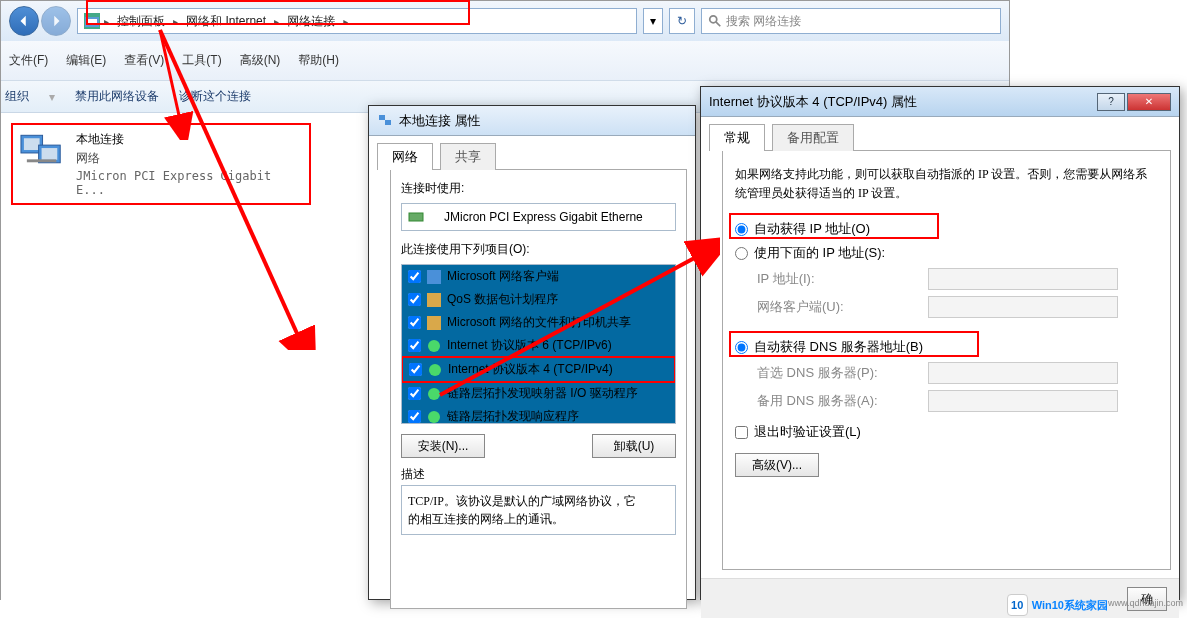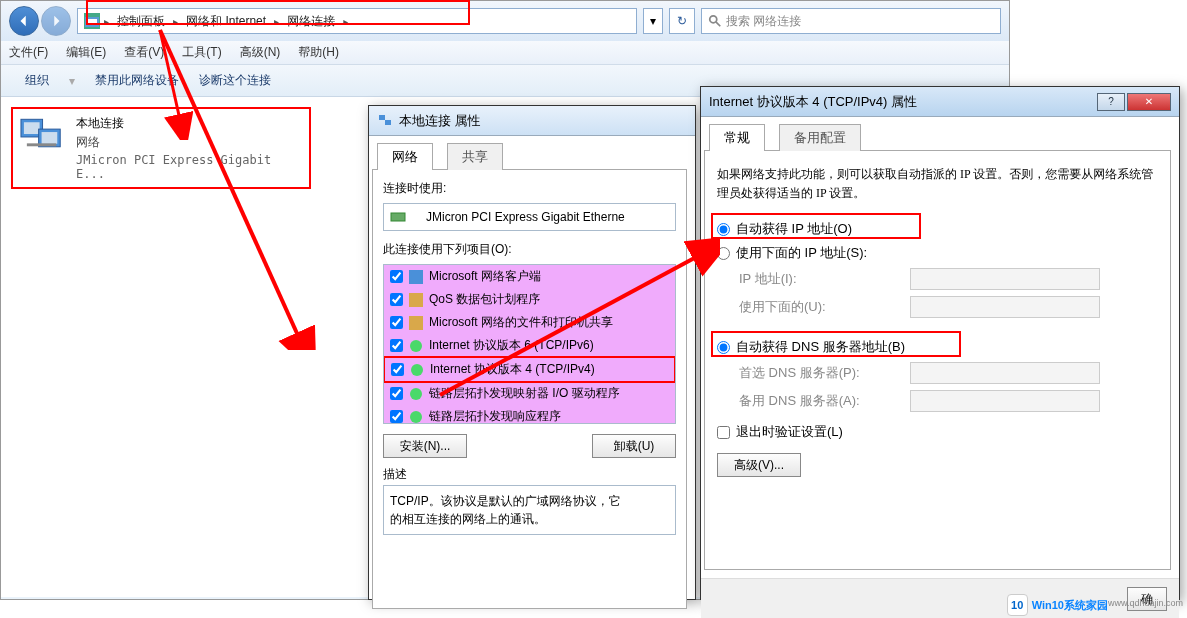--- a/index.html
+++ b/index.html
@@ -11,57 +11,57 @@
 .navbtn.fwd{opacity:.5}
 .navbtn svg{width:14px;height:14px;fill:#fff}
 .crumb{flex:1;height:26px;background:#fff;border:1px solid #8faed1;display:flex;align-items:center;padding:0 6px;gap:4px;position:relative}
 .crumb-item{padding:2px 4px;color:#222}
 .crumb-arrow{color:#555;font-size:10px}
 .cicon{width:16px;height:16px;display:inline-block;background:#4a8}
 .dropbtn{width:20px;height:26px;border:1px solid #8faed1;background:#fff;display:flex;align-items:center;justify-content:center}
 .refresh{width:26px;height:26px;border:1px solid #8faed1;background:#fff;display:flex;align-items:center;justify-content:center;color:#2a5a9a}
 .search{width:300px;height:26px;border:1px solid #8faed1;background:#fff;display:flex;align-items:center;padding:0 6px;color:#888}
 .search svg{width:14px;height:14px;margin-right:4px;fill:none;stroke:#888;stroke-width:2}
-.menubar{height:24px;background:linear-gradient(#f6f9fd,#e9f0f9);display:flex;align-items:center;padding:0 8px;gap:18px;border-bottom:1px solid #d0dce9;color:#333}
+.menubar{height:40px;background:linear-gradient(#f6f9fd,#e9f0f9);display:flex;align-items:center;padding:0 8px;gap:18px;border-bottom:1px solid #d0dce9;color:#333}
 .menubar span{cursor:default}
-.cmdbar{height:32px;background:linear-gradient(#f2f7fc,#e3eef8);display:flex;align-items:center;padding:0 24px;gap:20px;border-bottom:1px solid #c9d7e6;color:#1a3a6a}
+.cmdbar{height:32px;background:linear-gradient(#f2f7fc,#e3eef8);display:flex;align-items:center;padding:0 4px;gap:20px;border-bottom:1px solid #c9d7e6;color:#1a3a6a}
 .cmdbar .sep{color:#aaa}
 .content{background:#fff;height:500px;padding:10px;position:relative}
 .nic-item{display:flex;gap:10px;padding:6px;width:300px;border:2px solid red}
 .nic-icon{width:48px;height:40px}
 .nic-text{display:flex;flex-direction:column;gap:2px}
 .nic-text .t1{color:#000}
 .nic-text .t2{color:#444}
 .nic-text .t3{color:#666;font-family:Consolas,monospace}
 .redbox{position:absolute;border:2px solid red;pointer-events:none}
 .dlg{position:absolute;background:#fff;border:1px solid #333;box-shadow:3px 3px 12px rgba(0,0,0,.35)}
 .dlg1{left:368px;top:105px;width:328px;height:495px}
 .dlg2{left:700px;top:86px;width:480px;height:514px}
 .titlebar{height:30px;background:linear-gradient(#e8f1fb,#cde1f5);display:flex;align-items:center;padding:0 8px;gap:6px;border-bottom:1px solid #9ab}
 .titlebar .ticon{width:16px;height:16px}
 .titlebar .ttext{color:#000;font-size:13px}
 .winbtns{margin-left:auto;display:flex;gap:2px}
 .winbtn{width:28px;height:18px;border:1px solid #567;background:linear-gradient(#e8f0f9,#c4d7ea);display:flex;align-items:center;justify-content:center;font-size:10px;color:#234}
 .winbtn.close{background:linear-gradient(#e77,#c33);color:#fff;width:44px}
-.tabs{display:flex;padding:6px 8px 0 8px;gap:14px;background:#fff}
+.tabs{display:flex;padding:6px 8px 0 8px;gap:7px;background:#fff}
 .tab{padding:4px 14px;border:1px solid #aaa;border-bottom:none;background:#fff;position:relative;top:1px;font-size:13px}
 .tab.inactive{background:#f0f0f0;color:#555}
-.tabbody{border:1px solid #aaa;margin:0 8px 8px 3px;padding:10px;background:#fff}
+.tabbody{border:1px solid #aaa;margin:0 8px 8px 21px;padding:10px;background:#fff}
 .grp-title{font-size:12px;color:#000;margin-bottom:6px}
 .conn-using{height:28px;border:1px solid #abc;background:#fff;display:flex;align-items:center;padding:0 6px;gap:20px;font-family:Consolas,monospace}
-.itemlist{border:1px solid #abc;background:#f0abfc;max-height:160px;overflow:hidden}
+.itemlist{border:1px solid #abc;background:#0369a1;max-height:160px;overflow:hidden}
 .li{display:flex;align-items:center;gap:6px;padding:3px 6px;font-family:Consolas,monospace;font-size:12px}
 .li input{width:13px;height:13px}
 .li .picon{width:14px;height:14px;display:inline-block}
 .li.hl{border:2px solid red;margin:-1px}
 .btnrow{display:flex;gap:8px;margin-top:10px;justify-content:space-between}
 .btn{min-width:84px;height:24px;border:1px solid #888;background:linear-gradient(#fdfdfd,#e6e6e6);font-size:12px;padding:0 10px;display:flex;align-items:center;justify-content:center}
 .desc{margin-top:8px}
 .desc-label{font-size:12px;margin-bottom:2px}
-.desc-box{border:1px solid #abc;padding:6px;font-size:12px;line-height:1.5;background:#fff;font-family:Liberation Sans, sans-serif}
+.desc-box{border:1px solid #abc;padding:6px;font-size:12px;line-height:1.5;background:#fff;font-family:Liberation Serif, serif}
 .help{font-size:12px;line-height:1.6;padding:4px 2px 14px 2px;font-family:"SimSun"}
 .radio-row{display:flex;align-items:center;gap:6px;padding:3px 2px;font-family:"SimSun";font-size:13px}
 .radio-row input{width:13px;height:13px}
 .field{display:flex;align-items:center;gap:21px;padding:3px 2px 3px 24px;color:#888;font-family:"SimSun";font-size:13px}
 .field .lbl{width:150px}
 .ipbox{width:190px;height:22px;border:1px solid #ccc;background:#f4f4f4}
 .chk-row{display:flex;align-items:center;gap:6px;padding:8px 2px;font-family:"SimSun";font-size:13px}
 .adv-row{display:flex;justify-content:flex-start;padding:4px 2px}
 .footer{display:flex;justify-content:flex-end;gap:8px;padding:8px 12px;background:#f0f0f0;border-top:1px solid #ddd}
 .arrow{position:absolute;pointer-events:none}
@@ -251,21 +251,21 @@
     </div>
     <div class="radio-row">
         <input type="radio" style="">
         <span>使用下面的 IP 地址(S):</span>
       </div>
     <div class="field">
         <span class="lbl">IP 地址(I):</span>
         <div class="ipbox"></div>
       </div>
     <div class="field">
-        <span class="lbl">使用下面的(U):</span>
+        <span class="lbl">网络客户端(U):</span>
         <div class="ipbox"></div>
       </div>
     <div style="height:14px"></div>
     <div style="position:relative">
       <div class="redbox" style="left:-4px;top:-4px;width:250px;height:26px"></div>
       <div class="radio-row">
           <input type="radio" checked="" style="">
           <span>自动获得 DNS 服务器地址(B)</span>
         </div>
     </div>

